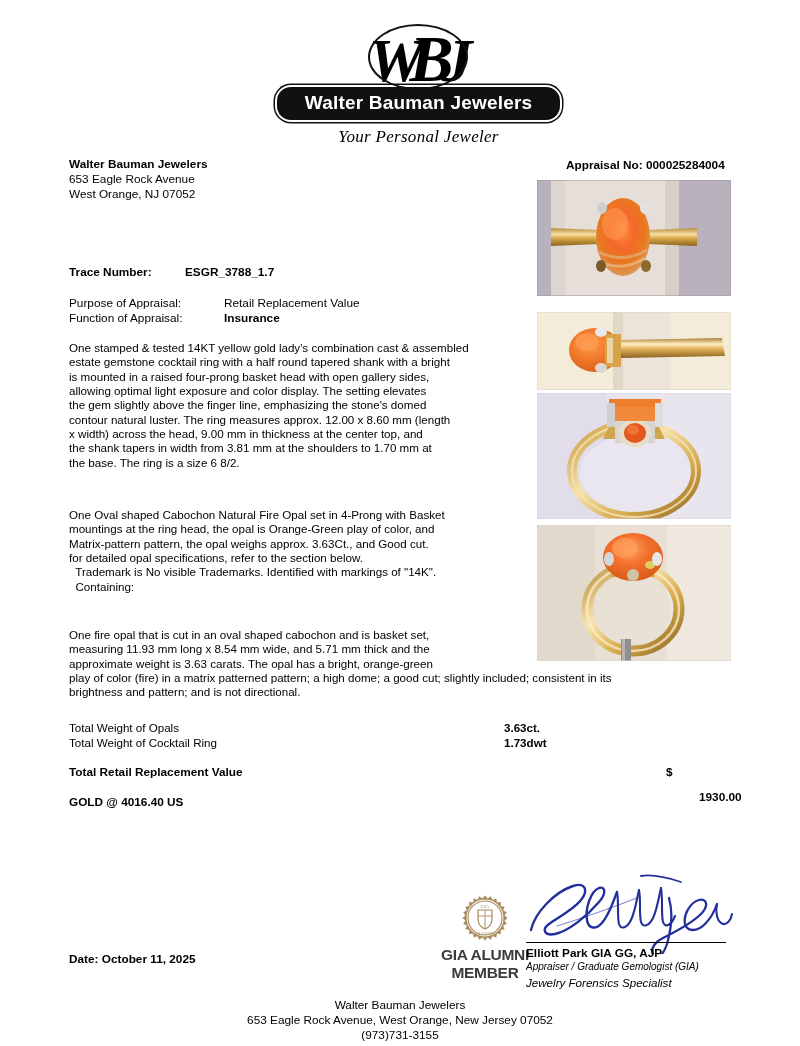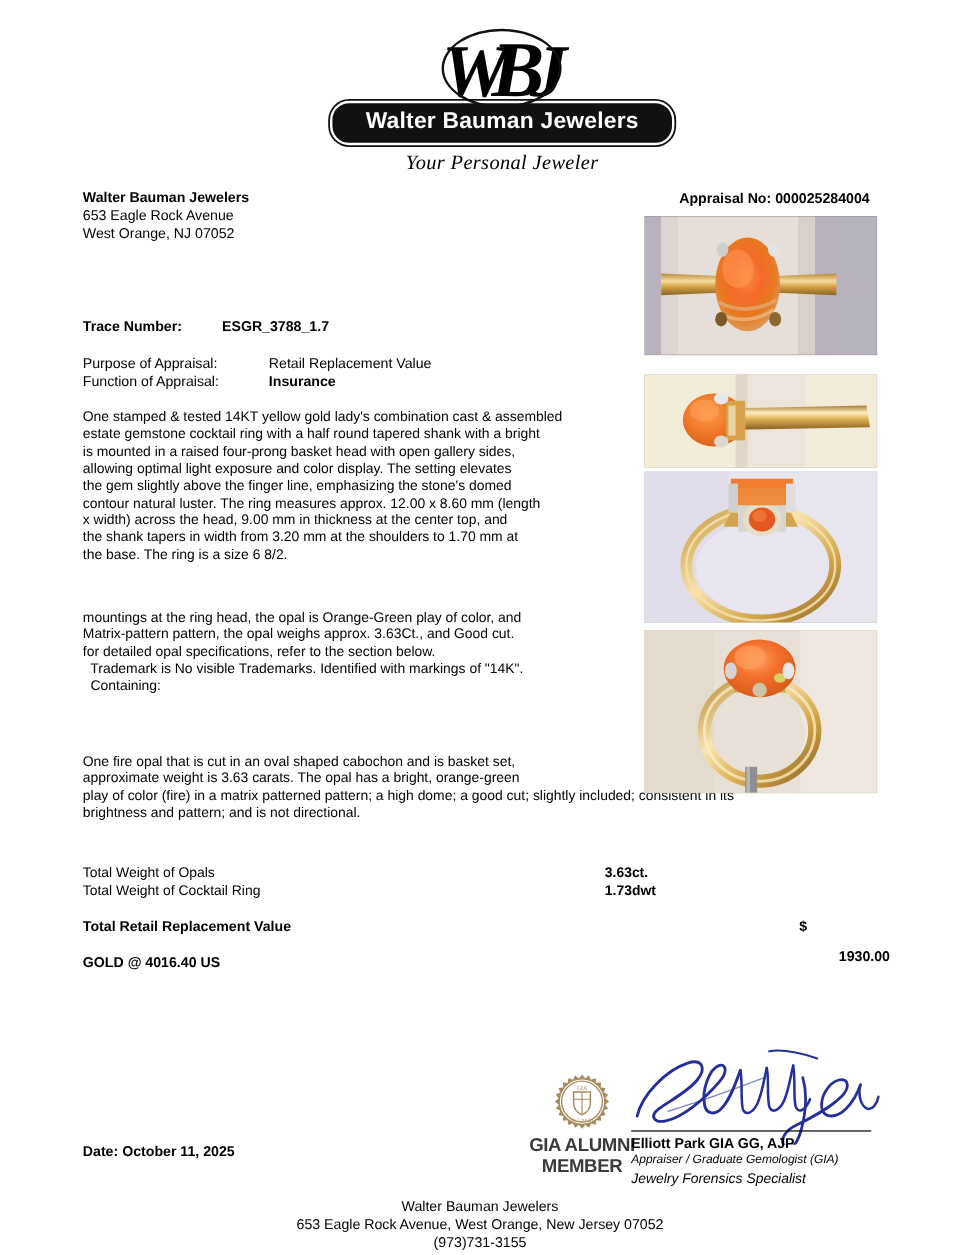--- a/index.html
+++ b/index.html
@@ -191,34 +191,36 @@
   <div class="function-value">Insurance</div>
 
   <div class="desc" id="description-block">
       <div>One stamped &amp; tested 14KT yellow gold lady's combination cast &amp; assembled</div>
       <div>estate gemstone cocktail ring with a half round tapered shank with a bright</div>
       <div>is mounted in a raised four-prong basket head with open gallery sides,</div>
       <div>allowing optimal light exposure and color display. The setting elevates</div>
       <div>the gem slightly above the finger line, emphasizing the stone's domed</div>
       <div>contour natural luster. The ring measures approx. 12.00 x 8.60 mm (length</div>
       <div>x width) across the head, 9.00 mm in thickness at the center top, and</div>
-      <div>the shank tapers in width from 3.20 mm at the shoulders to 1.70 mm at</div>
+      <div>the shank tapers in width from 3.81 mm at the shoulders to 1.70 mm at</div>
       <div>the base. The ring is a size 6 8/2.</div>
     </div>
 
   <div class="opal-assess" id="opal-assessment-block">
+      <div>One Oval shaped Cabochon Natural Fire Opal set in 4-Prong with Basket</div>
       <div>mountings at the ring head, the opal is Orange-Green play of color, and</div>
       <div>Matrix-pattern pattern, the opal weighs approx. 3.63Ct., and Good cut.</div>
       <div>for detailed opal specifications, refer to the section below.</div>
       <div>  Trademark is No visible Trademarks. Identified with markings of "14K".</div>
       <div>  Containing:</div>
     </div>
 
   <div class="opal-detail" id="opal-detail-block">
       <div>One fire opal that is cut in an oval shaped cabochon and is basket set,</div>
+      <div>measuring 11.93 mm long x 8.54 mm wide, and 5.71 mm thick and the</div>
       <div>approximate weight is 3.63 carats. The opal has a bright, orange-green</div>
       <div>play of color (fire) in a matrix patterned pattern; a high dome; a good cut; slightly included; consistent in its</div>
       <div>brightness and pattern; and is not directional.</div>
     </div>
 
   <div class="tw-opals-label">Total Weight of Opals</div>
   <div class="tw-opals-value">3.63ct.</div>
   <div class="tw-ring-label">Total Weight of Cocktail Ring</div>
   <div class="tw-ring-value">1.73dwt</div>
 

